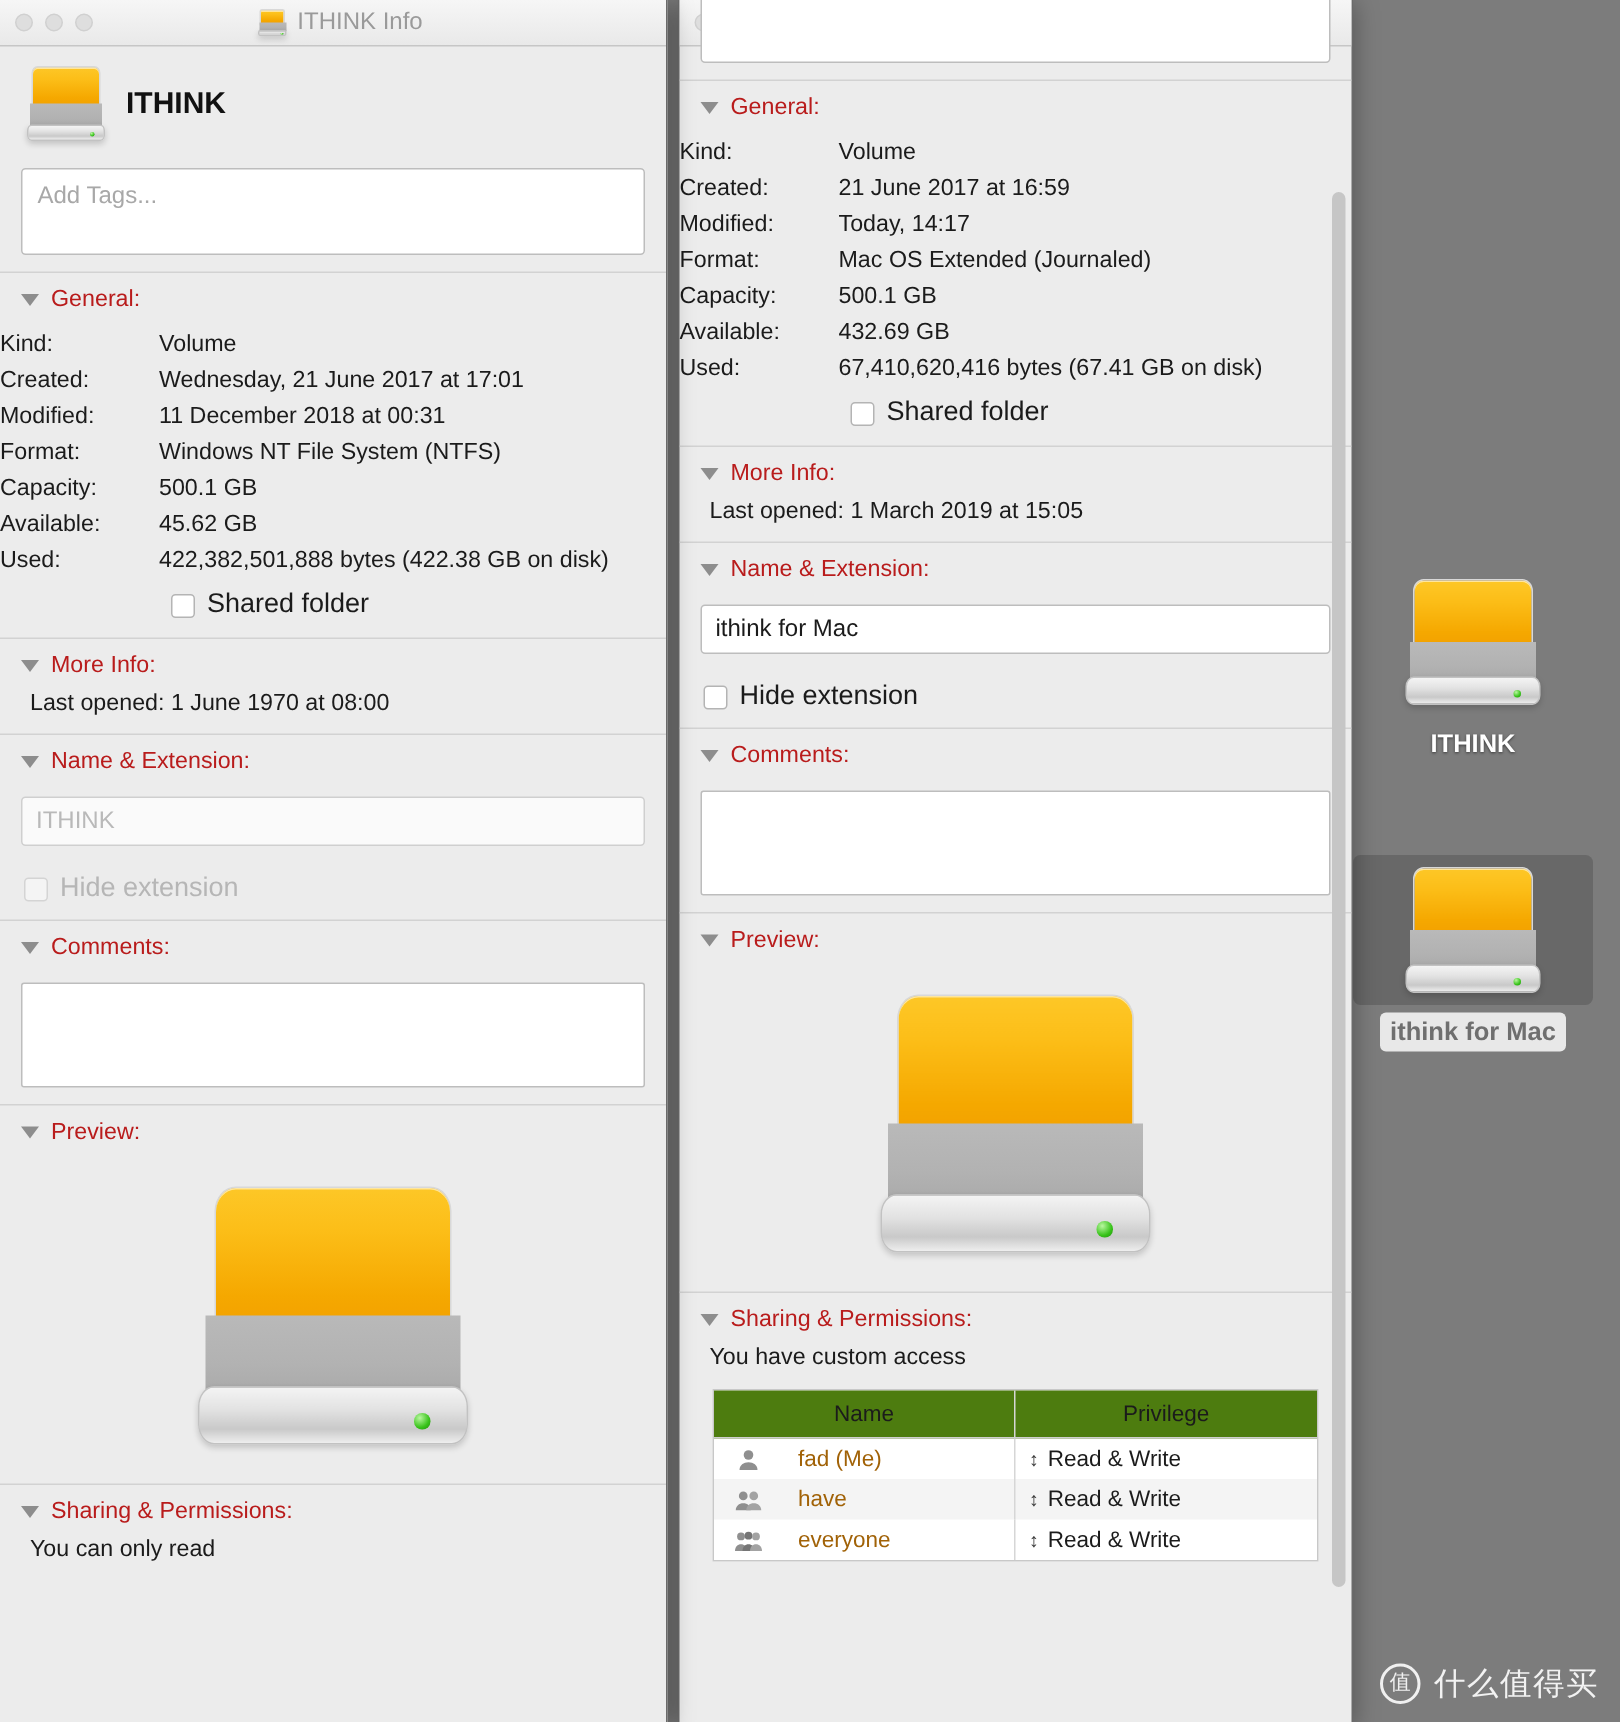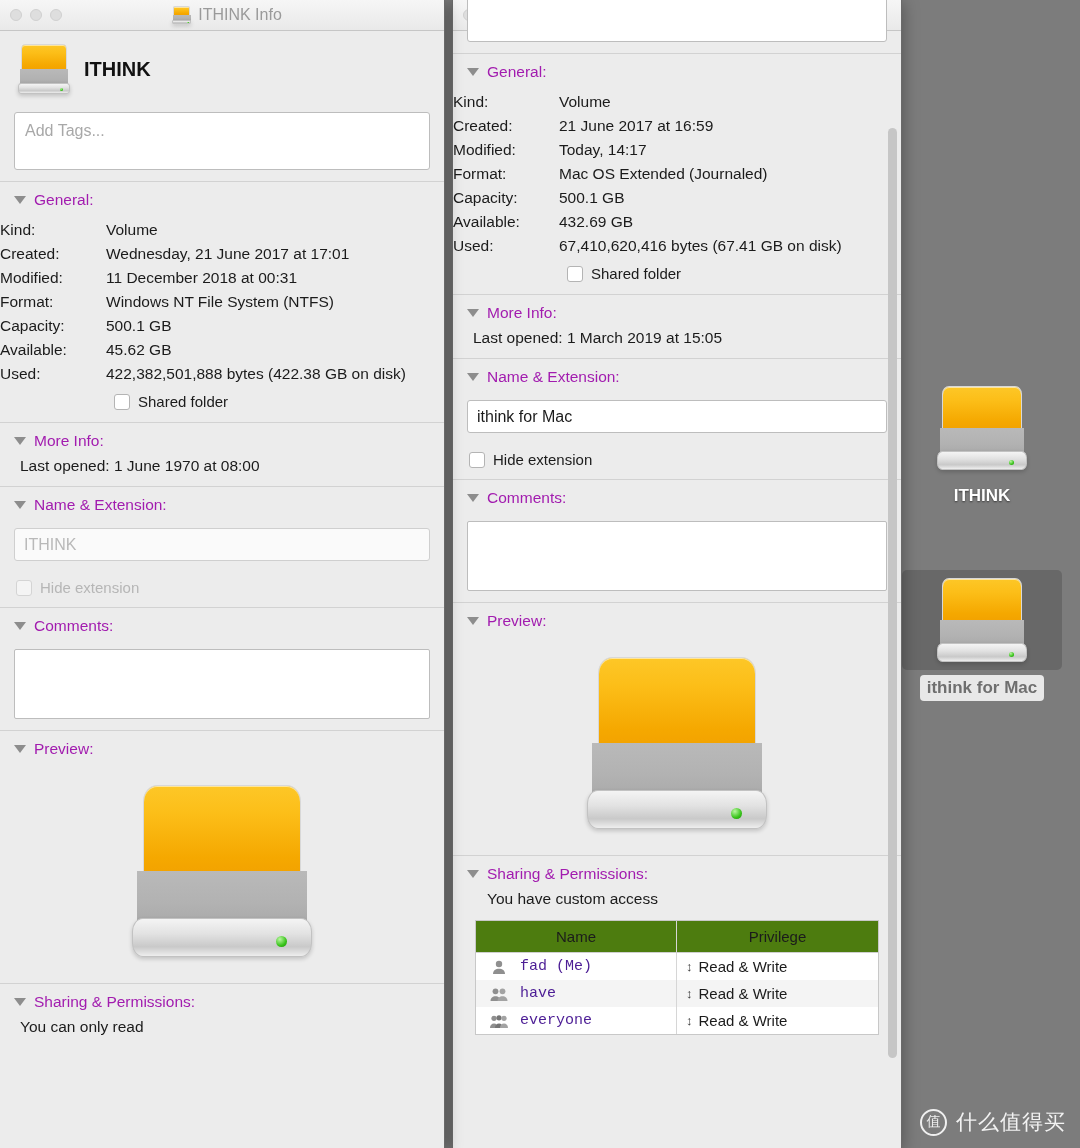--- a/index.html
+++ b/index.html
@@ -73,31 +73,31 @@
   }
   .title-text { font-size:16px; color:#9a9a9a; font-weight:500; }
   .title-icon { width:19px; height:19px; }
 
   .winbody { position:absolute; left:0; right:0; top:31px; bottom:0; }
   .scrollinner { position:absolute; left:0; top:0; width:100%; }
 
   .section { border-bottom:1px solid #d2d2d2; padding:0; }
   .sec-head {
     display:flex; align-items:center; gap:8px;
-    padding:9px 0 7px 14px; font-size:15.5px; color:#a21caf; font-weight:500;
+    padding:9px 0 7px 14px; font-size:15.5px; color:#b91c1c; font-weight:500;
   }
   .tri { width:0;height:0;border-left:6.5px solid transparent;border-right:6.5px solid transparent;
          border-top:8px solid #8d8d8d; flex:0 0 auto; }
 
   .rows { padding:2px 16px 10px 0; }
   .row { display:flex; font-size:15.5px; color:#1b1b1b; line-height:1.42; padding:1px 0; }
   .row .lbl { width:106px; min-width:106px; text-align:left; padding-right:7px; }
   .row .val { flex:1; }
 
-  .cbrow { display:flex; align-items:center; gap:8px; padding:6px 0 2px 114px; font-size:15px; }
+  .cbrow { display:flex; align-items:center; gap:8px; padding:6px 0 2px 114px; font-size:18px; }
   .cb { width:16px; height:16px; border:1px solid #b4b4b4; border-radius:3px;
         background:#fff; flex:0 0 auto; margin-top:2px; }
   .cb.dim { border-color:#d4d4d4; background:#f4f4f4; }
   .cblabel { color:#1b1b1b; }
   .cblabel.dim { color:#b6b6b6; }
 
   .plain { font-size:15.5px; color:#1b1b1b; padding:0 14px 11px 20px; }
 
   .tags-field, .txtfield {
     margin:7px 14px 11px; background:#fff; border:1px solid #bdbdbd;
@@ -114,22 +114,22 @@
   
   .perm-table { margin:8px 22px 0 22px; border:1px solid #c8c8c8; background:#fff;
                 font-size:15px; }
   .perm-head { display:flex; background:#4d7c0f; border-bottom:1px solid #cfcfcf; }
   .perm-head div { padding:7px 0; text-align:center; color:#1b1b1b; }
   .perm-c1 { width:50%; border-right:1px solid #d6d6d6; }
   .perm-c2 { width:50%; }
   .perm-row { display:flex; align-items:center; }
   .perm-row:nth-child(odd) { background:#f4f4f4; }
   .perm-row .n {
-    width:50%; display:flex; align-items:center; gap:12px; padding:5px 0 5px 14px;
-    color:#4c1d95; border-right:1px solid #d6d6d6;font-family:Liberation Mono, monospace;
+    width:50%; display:flex; align-items:center; gap:24px; padding:5px 0 5px 14px;
+    color:#a16207; border-right:1px solid #d6d6d6;
   }
   .perm-row .p { width:50%; display:flex; align-items:center; gap:6px; padding:5px 0 5px 9px; color:#1b1b1b; }
   .stepper { font-size:13px; color:#3a3a3a; line-height:1; }
   .uicon { width:18px; height:14px; flex:0 0 auto; }
 
   
   .sbar { position:absolute; right:4px; width:9px; border-radius:5px; background:#c6c6c6; }
 
   
   #wm { position:absolute; right:14px; bottom:12px; display:flex; align-items:center; gap:9px; }
@@ -283,21 +283,21 @@
               <span class="led"></span>
           </span>
         </div>
       </div>
 
       <div class="section" style="border-bottom:none;">
         <div class="sec-head">
           <span class="tri"></span>
           <span>Sharing &amp; Permissions:</span>
         </div>
-        <div class="plain" style="padding-bottom:4px;margin-left:14px;">You have custom access</div>
+        <div class="plain" style="padding-bottom:4px;">You have custom access</div>
         <div class="perm-table">
           <div class="perm-head">
             <div class="perm-c1">Name</div>
             <div class="perm-c2">Privilege</div>
           </div>
           <div class="perm-row">
             <div class="n">
               <svg class="uicon" viewBox="0 0 18 14">
                 <circle cx="9" cy="4" r="3.2" fill="#8f8f8f"></circle>
                   <path d="M3 14c0-3.3 2.7-5.2 6-5.2s6 1.9 6 5.2z" fill="#8f8f8f"></path>

